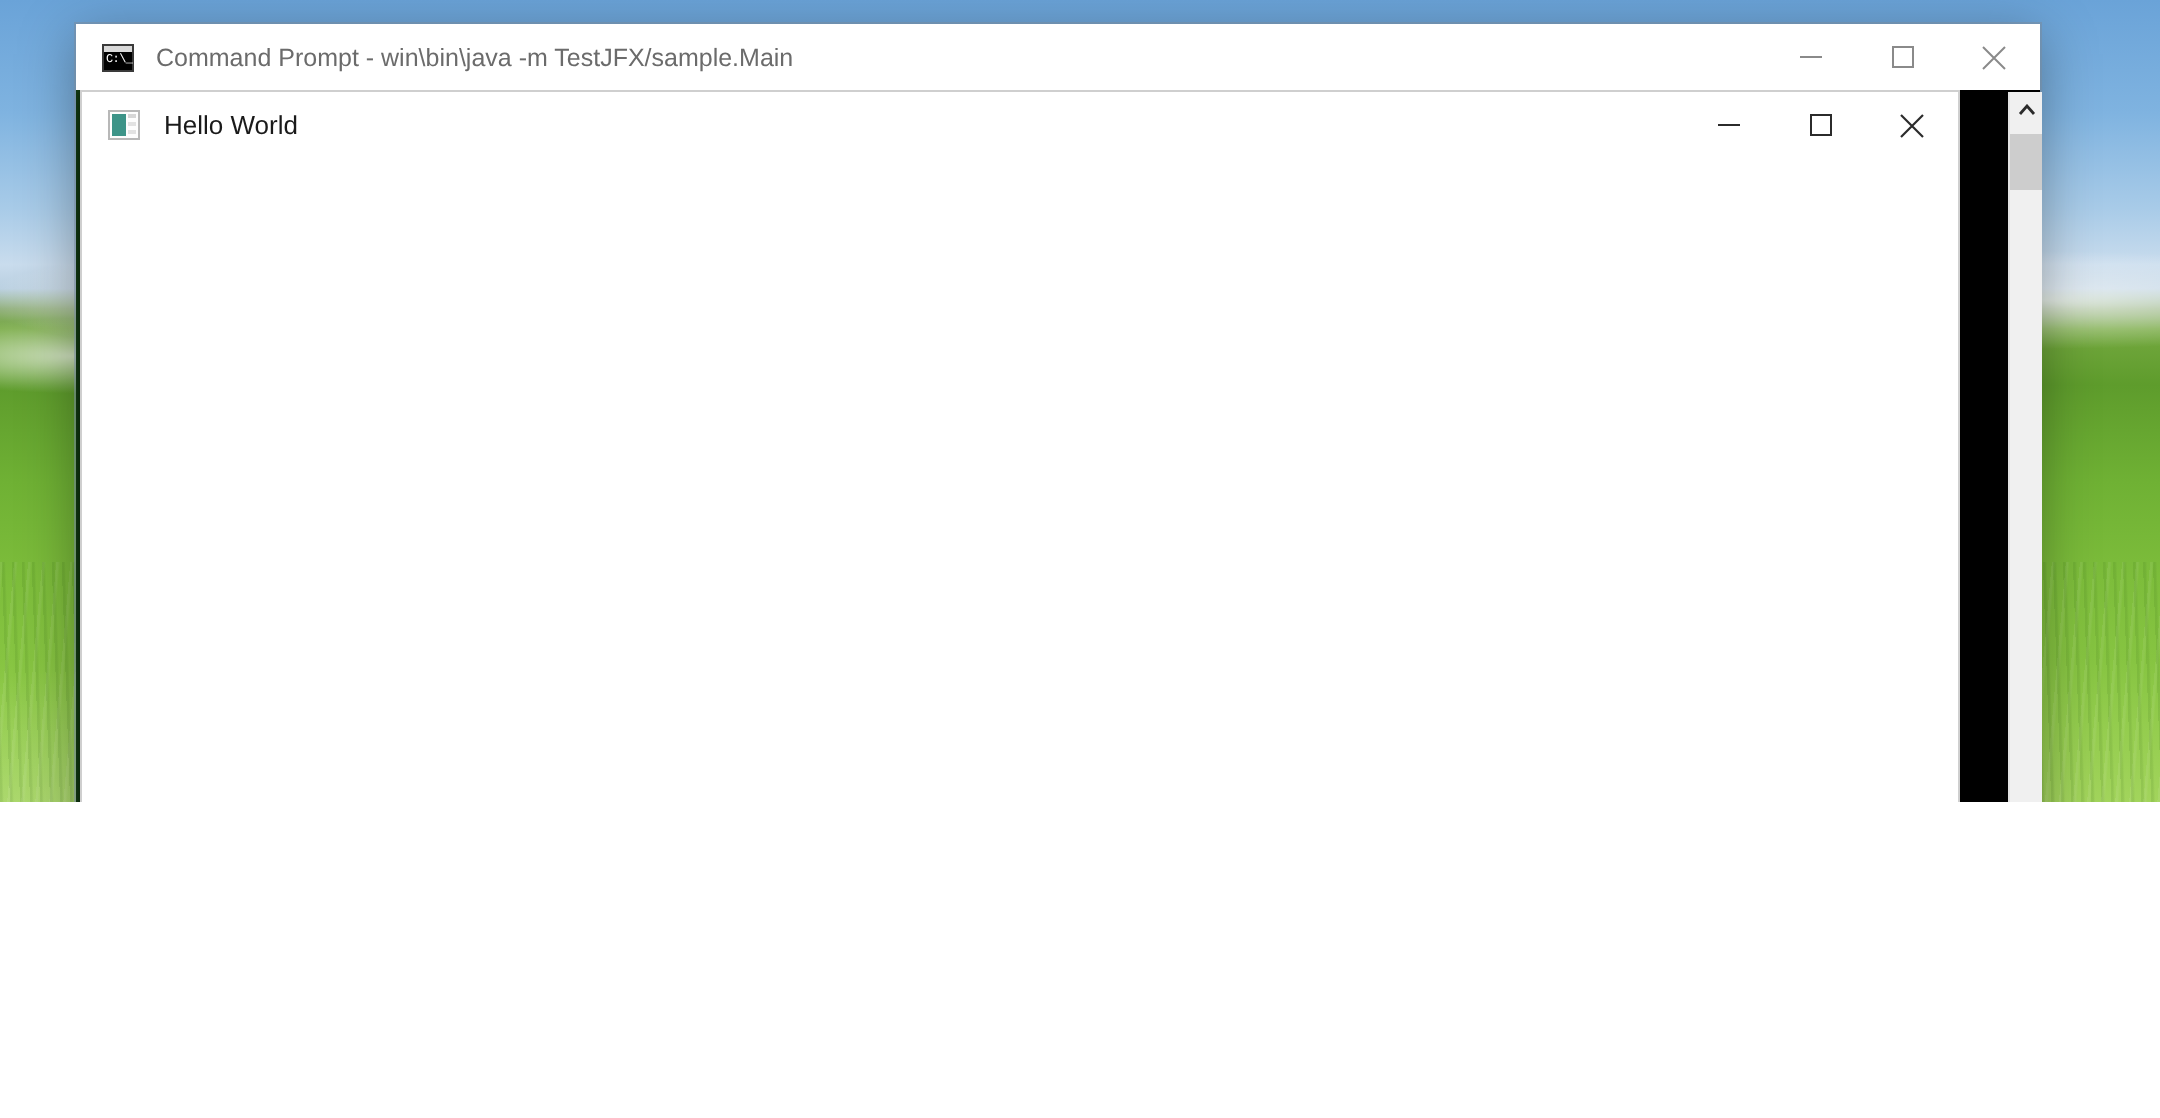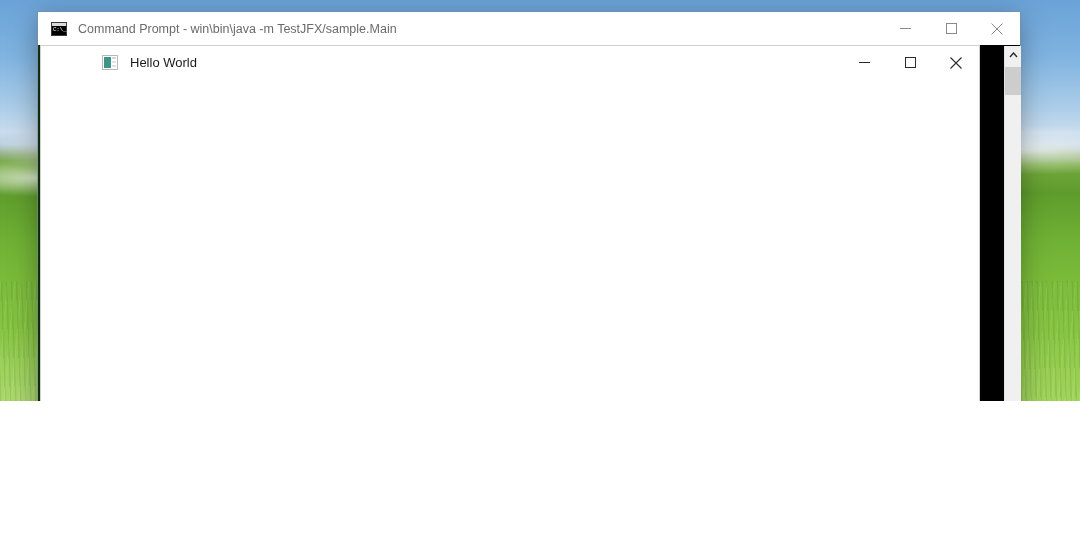--- a/index.html
+++ b/index.html
@@ -186,21 +186,20 @@
   .hello-window {
     position: absolute;
     left: 42px;
     top: 58px;
     width: 940px;
     height: 382px;
     background: #ffffff;
     box-shadow: 0 1px 3px rgba(0,0,0,0.45), 0 8px 24px rgba(0,0,0,0.25);
     border: 1px solid #cfcfcf;
     box-sizing: border-box;
-    padding-left: 48px;
   }
   .hello-titlebar {
     position: relative;
     height: 32px;
     background: #ffffff;
     display: flex;
     align-items: center;
     border-bottom: 1px solid #ffffff;
   }
   .hello-icon {

